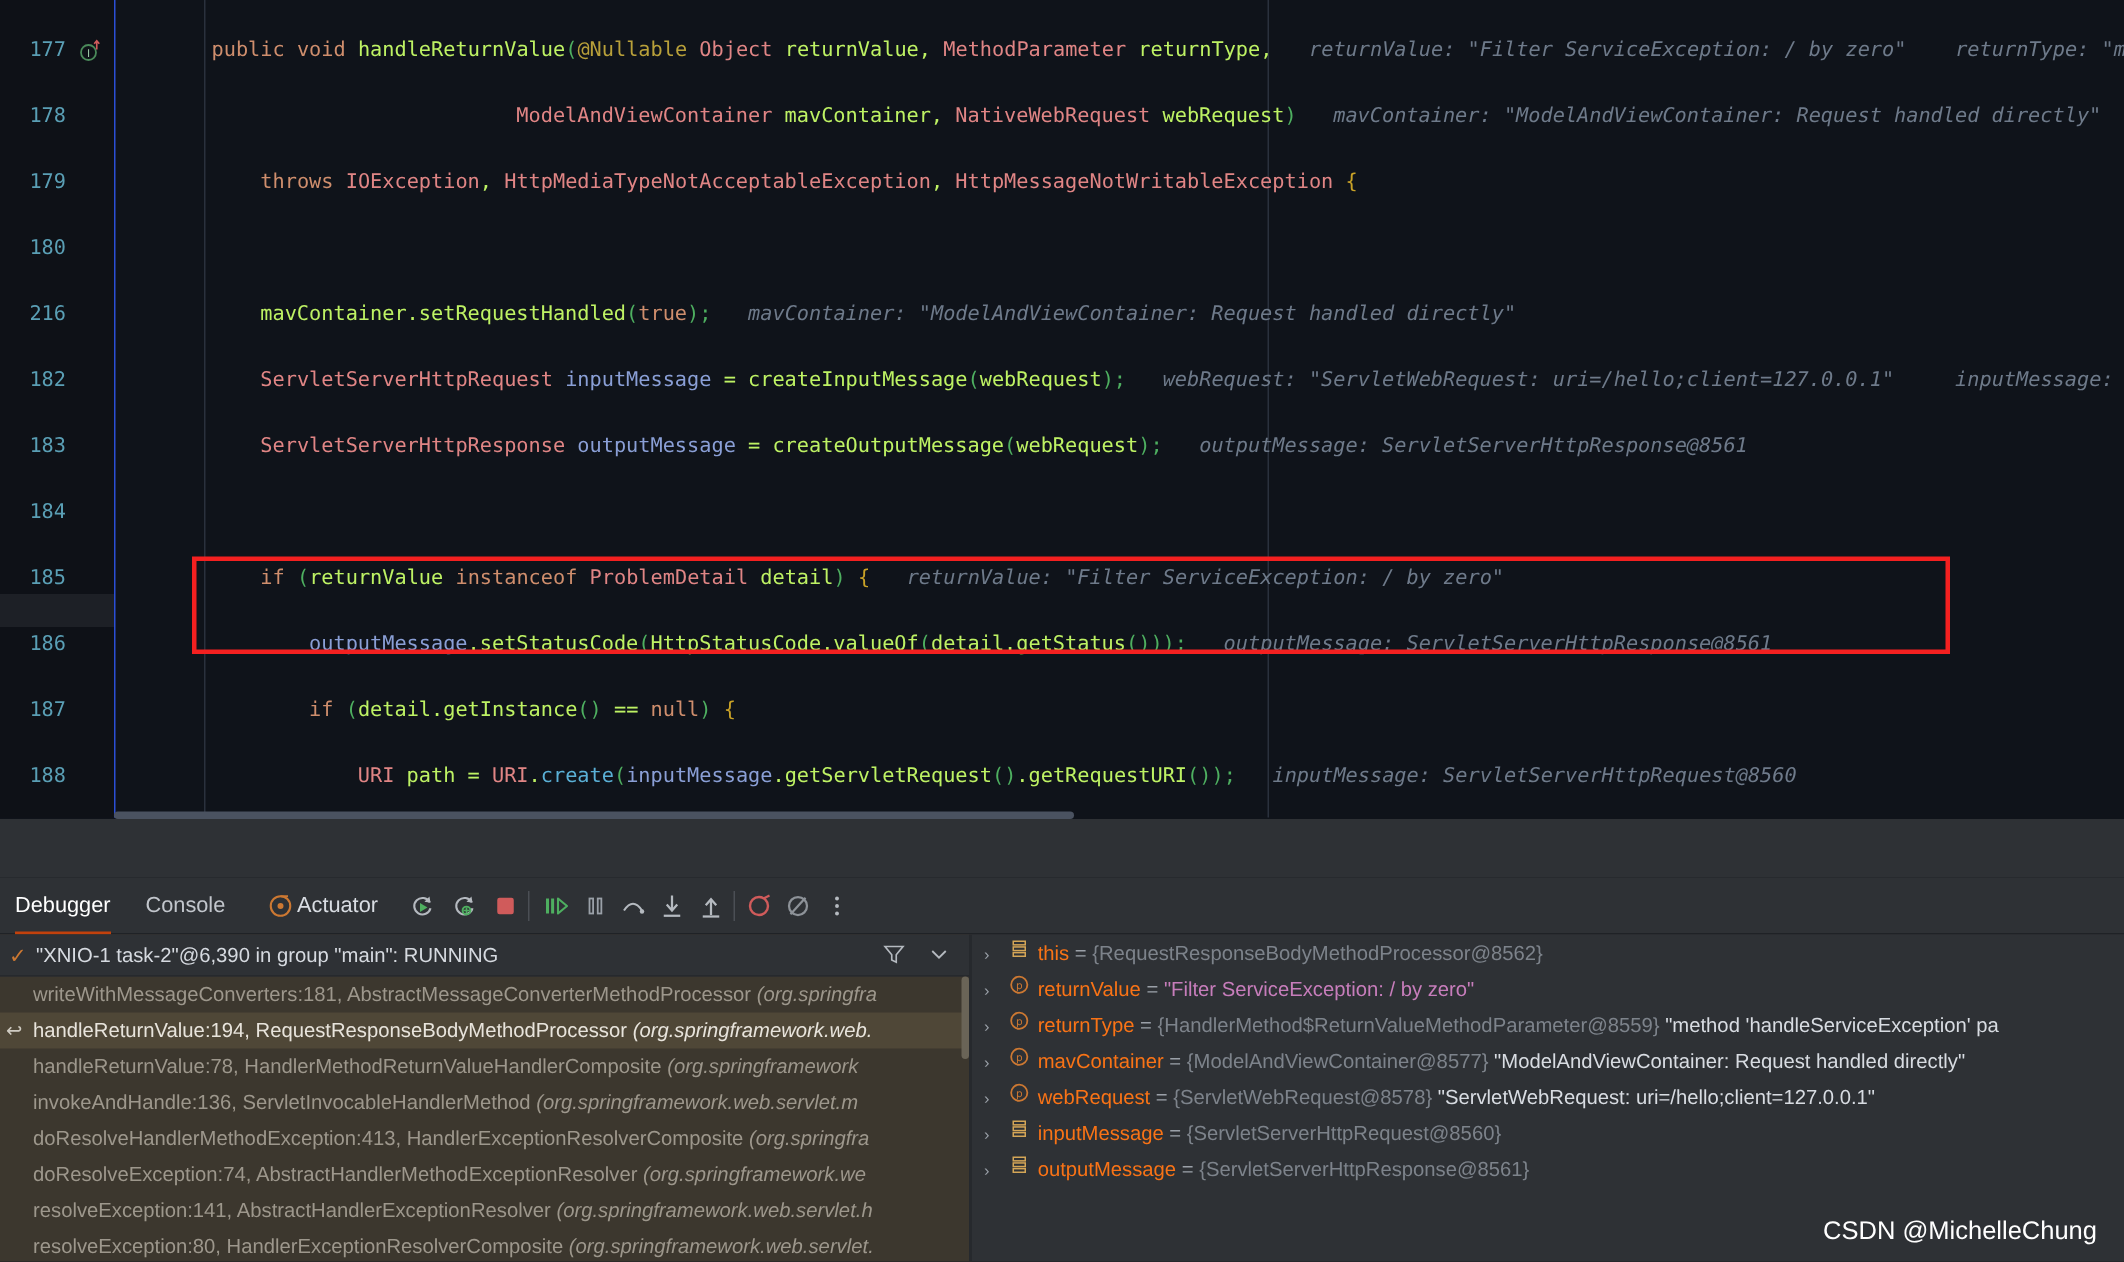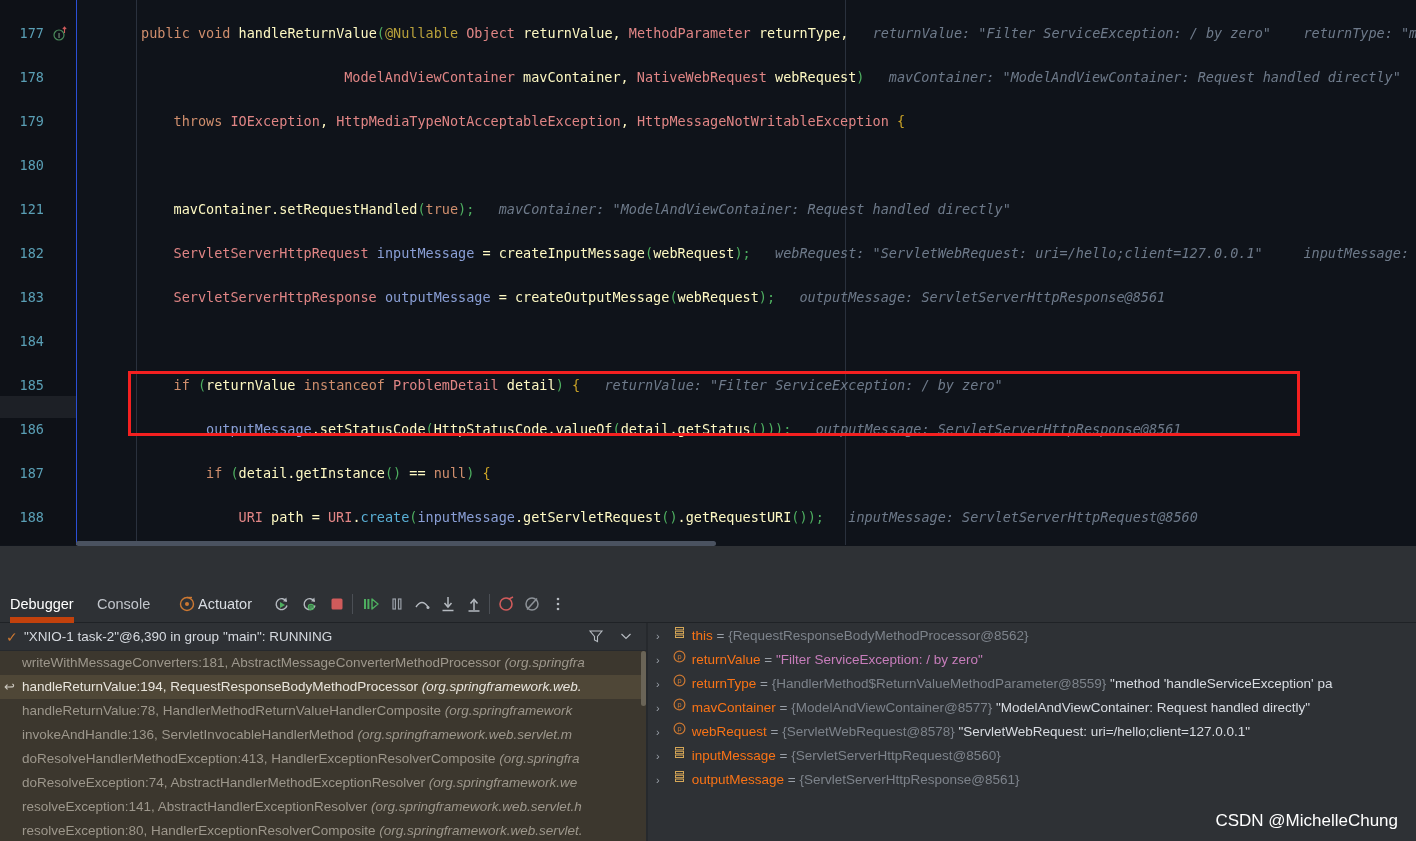--- a/index.html
+++ b/index.html
@@ -41,21 +41,21 @@
     position: absolute; left: 76px; top: 0; white-space: pre;
     font-family: "DejaVu Sans Mono", monospace; font-size: 13.5px; color: #bcc7d4;
   }
   
   .kw   { color: #cf8e6d; margin-top: 28px; }
   .typ  { color: #e08585; }
   .anno { color: #b8a03a; }
   .fn   { color: #5ab0d6; }
   .var  { color: #8a9fd6; }
   .par  { color: #4eaf60; }
-  .txt  { color: #fef9c3; }
+  .txt  { color: #bef264; }
   .brace{ color: #c9a227; }
   .hint { color: #6e7a8a; font-style: italic; }
   .gicon { position: absolute; left: 52px; top: 4px; }
   #redbox {
     position: absolute; left: 128px; top: 371px; width: 1172px; height: 65px;
     border: 3px solid #f42020; pointer-events: none;
   }
   .hscroll {
     position: absolute; left: 76px; top: 540px; width: 1340px; height: 6px;
   }
@@ -68,21 +68,21 @@
     background: #2e3135;
   }
   #dbg-toolbar {
     position: relative; height: 38px; width: 1416px; background: #2e3135;
     border-bottom: 1px solid #1f2226;
   }
   .tab {
     position: absolute; top: 0; height: 38px; line-height: 38px;
     color: #c2c6cc; font-size: 14.5px; cursor: default;
   }
-  .tab.active { color: #ffffff; border-bottom: 6px solid #c2410c; text-align: right; }
+  .tab.active { color: #ffffff; border-bottom: 2px solid #c2410c; text-align: right; }
   .tb-ico {
     position: absolute; top: 9px; width: 20px; height: 20px; cursor: default;
   }
   .tb-sep { position: absolute; top: 9px; width: 1px; height: 20px; background: #4b4f55; }
   #frames {
     position: absolute; left: 0; top: 38px; width: 648px; height: 218px;
     background: #3c372e;
   }
   #thread-row {
     position: relative; height: 28px; background: #2e3135;
@@ -133,21 +133,21 @@
 
   <div class="code-rows" id="code-rows">
       <div class="row" style="top: 22px;"><span class="lineno">177</span><span class="gicon"><svg width="16" height="16" viewBox="0 0 16 16">
             <circle cx="7" cy="9" r="5" fill="none" stroke="#4a8a5a" stroke-width="1.2"></circle>
             <text x="7" y="12" font-size="7" fill="#9ec9a8" text-anchor="middle" font-family="DejaVu Sans">I</text>
             <path d="M12.5 7 L12.5 1.5 M10.8 3.2 L12.5 1.2 L14.2 3.2" stroke="#d05b5b" stroke-width="1.1" fill="none"></path>
           </svg></span><span class="codetext"><span class="txt">        </span><span class="kw">public</span><span class="txt"> </span><span class="kw">void</span><span class="txt"> </span><span class="txt">handleReturnValue</span><span class="par">(</span><span class="anno">@Nullable</span><span class="txt"> </span><span class="typ">Object</span><span class="txt"> returnValue</span><span class="txt">,</span><span class="txt"> </span><span class="typ">MethodParameter</span><span class="txt"> returnType,</span><span class="hint">   returnValue: "Filter ServiceException: / by zero"</span><span class="hint">    returnType: "method '</span></span></div>
       <div class="row" style="top: 44px;"><span class="lineno">178</span><span class="codetext"><span class="txt">                                 </span><span class="typ">ModelAndViewContainer</span><span class="txt"> mavContainer, </span><span class="typ">NativeWebRequest</span><span class="txt"> webRequest</span><span class="par">)</span><span class="hint">   mavContainer: "ModelAndViewContainer: Request handled directly"</span></span></div>
       <div class="row" style="top: 66px;"><span class="lineno">179</span><span class="codetext"><span class="txt">            </span><span class="kw">throws</span><span class="txt"> </span><span class="typ">IOException</span><span class="txt">, </span><span class="typ">HttpMediaTypeNotAcceptableException</span><span class="txt">, </span><span class="typ">HttpMessageNotWritableException</span><span class="txt"> </span><span class="brace">{</span></span></div>
       <div class="row" style="top: 88px;"><span class="lineno">180</span><span class="codetext"></span></div>
-      <div class="row" style="top: 110px;"><span class="lineno">121</span><span class="codetext"><span class="txt">            mavContainer</span><span class="txt">.setRequestHandled</span><span class="par">(</span><span class="kw">true</span><span class="par">)</span><span class="par">;</span><span class="hint">   mavContainer: "ModelAndViewContainer: Request handled directly"</span></span></div>
+      <div class="row" style="top: 110px;"><span class="lineno">216</span><span class="codetext"><span class="txt">            mavContainer</span><span class="txt">.setRequestHandled</span><span class="par">(</span><span class="kw">true</span><span class="par">)</span><span class="par">;</span><span class="hint">   mavContainer: "ModelAndViewContainer: Request handled directly"</span></span></div>
       <div class="row" style="top: 132px;"><span class="lineno">182</span><span class="codetext"><span class="txt">            </span><span class="typ">ServletServerHttpRequest</span><span class="txt"> </span><span class="var">inputMessage</span><span class="txt"> = createInputMessage</span><span class="par">(</span><span class="txt">webRequest</span><span class="par">)</span><span class="par">;</span><span class="hint">   webRequest: "ServletWebRequest: uri=/hello;client=127.0.0.1"</span><span class="hint">     inputMessage: ServletS</span></span></div>
       <div class="row" style="top: 154px;"><span class="lineno">183</span><span class="codetext"><span class="txt">            </span><span class="typ">ServletServerHttpResponse</span><span class="txt"> </span><span class="var">outputMessage</span><span class="txt"> = createOutputMessage</span><span class="par">(</span><span class="txt">webRequest</span><span class="par">)</span><span class="par">;</span><span class="hint">   outputMessage: ServletServerHttpResponse@8561</span></span></div>
       <div class="row" style="top: 176px;"><span class="lineno">184</span><span class="codetext"></span></div>
       <div class="row" style="top: 198px;"><span class="lineno">185</span><span class="codetext"><span class="txt">            </span><span class="kw">if</span><span class="txt"> </span><span class="par">(</span><span class="txt">returnValue </span><span class="kw">instanceof</span><span class="txt"> </span><span class="typ">ProblemDetail</span><span class="txt"> detail</span><span class="par">)</span><span class="txt"> </span><span class="brace">{</span><span class="hint">   returnValue: "Filter ServiceException: / by zero"</span></span></div>
       <div class="row" style="top: 220px;"><span class="lineno">186</span><span class="codetext"><span class="txt">                </span><span class="var">outputMessage</span><span class="txt">.setStatusCode</span><span class="par">(</span><span class="txt">HttpStatusCode</span><span class="txt">.valueOf</span><span class="par">(</span><span class="txt">detail.getStatus</span><span class="par">()</span><span class="par">)</span><span class="par">)</span><span class="par">;</span><span class="hint">   outputMessage: ServletServerHttpResponse@8561</span></span></div>
       <div class="row" style="top: 242px;"><span class="lineno">187</span><span class="codetext"><span class="txt">                </span><span class="kw">if</span><span class="txt"> </span><span class="par">(</span><span class="txt">detail.getInstance</span><span class="par">()</span><span class="txt"> == </span><span class="kw">null</span><span class="par">)</span><span class="txt"> </span><span class="brace">{</span></span></div>
       <div class="row" style="top: 264px;"><span class="lineno">188</span><span class="codetext"><span class="txt">                    </span><span class="typ">URI</span><span class="txt"> path = </span><span class="typ">URI</span><span class="txt">.</span><span class="fn">create</span><span class="par">(</span><span class="var">inputMessage</span><span class="txt">.getServletRequest</span><span class="par">()</span><span class="txt">.getRequestURI</span><span class="par">()</span><span class="par">)</span><span class="par">;</span><span class="hint">   inputMessage: ServletServerHttpRequest@8560</span></span></div>
       <div class="row" style="top: 286px;"><span class="lineno">189</span><span class="codetext"><span class="txt">                    detail.setInstance</span><span class="par">(</span><span class="txt">path</span><span class="par">)</span><span class="par">;</span></span></div>
     </div>
 

